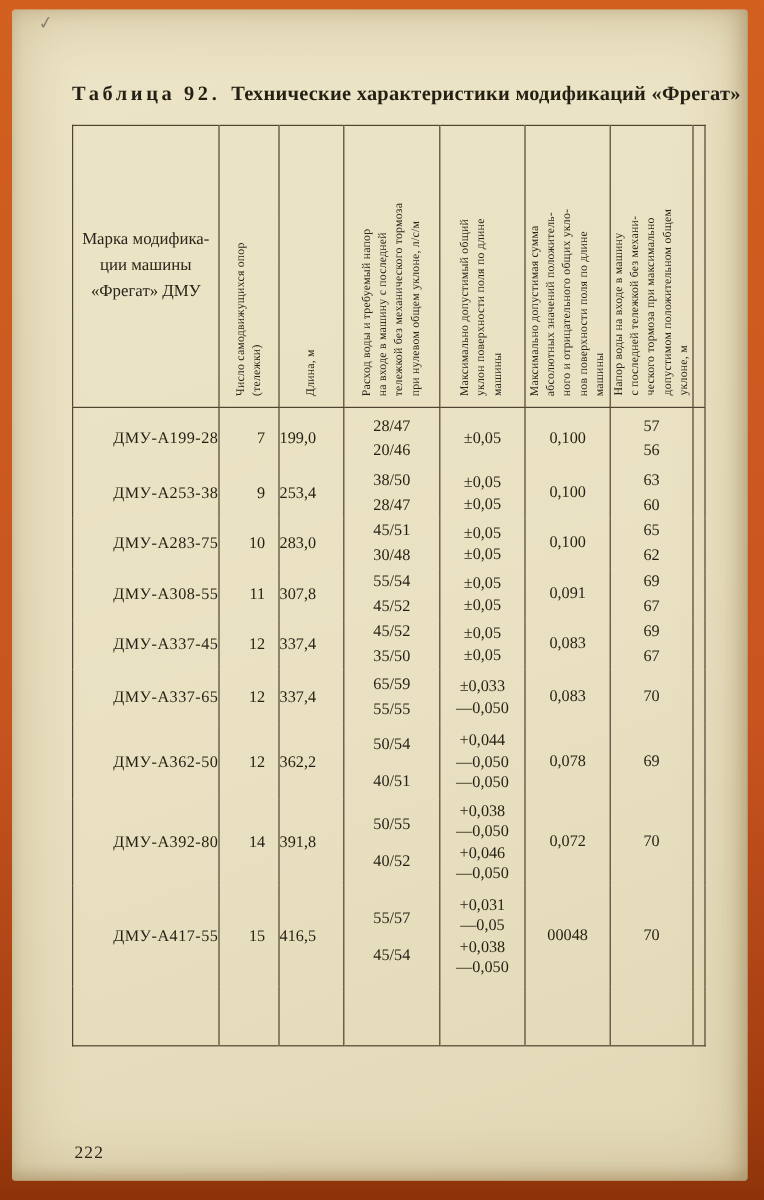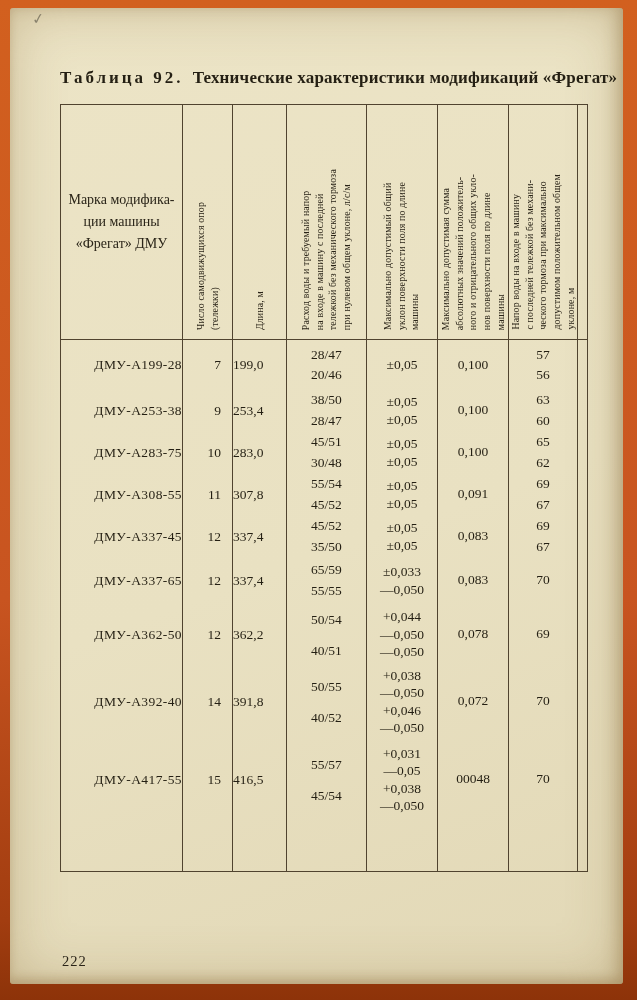--- a/index.html
+++ b/index.html
@@ -223,21 +223,21 @@
         <td class="c-flow gap-lg">50/54
 40/51</td>
         <td class="c-slope">+0,044
 —0,050
 —0,050</td>
         <td class="c-sum">0,078</td>
         <td class="c-head">69</td>
         <td class="c-end"></td>
       </tr>
       <tr style="height:72px">
-        <td class="c-mark">ДМУ-А392-40</td>
+        <td class="c-mark">ДМУ-А392-80</td>
         <td class="c-sup">14</td>
         <td class="c-len">391,8</td>
         <td class="c-flow gap-lg">50/55
 40/52</td>
         <td class="c-slope">+0,038
 —0,050
 +0,046
 —0,050</td>
         <td class="c-sum">0,072</td>
         <td class="c-head">70</td>

